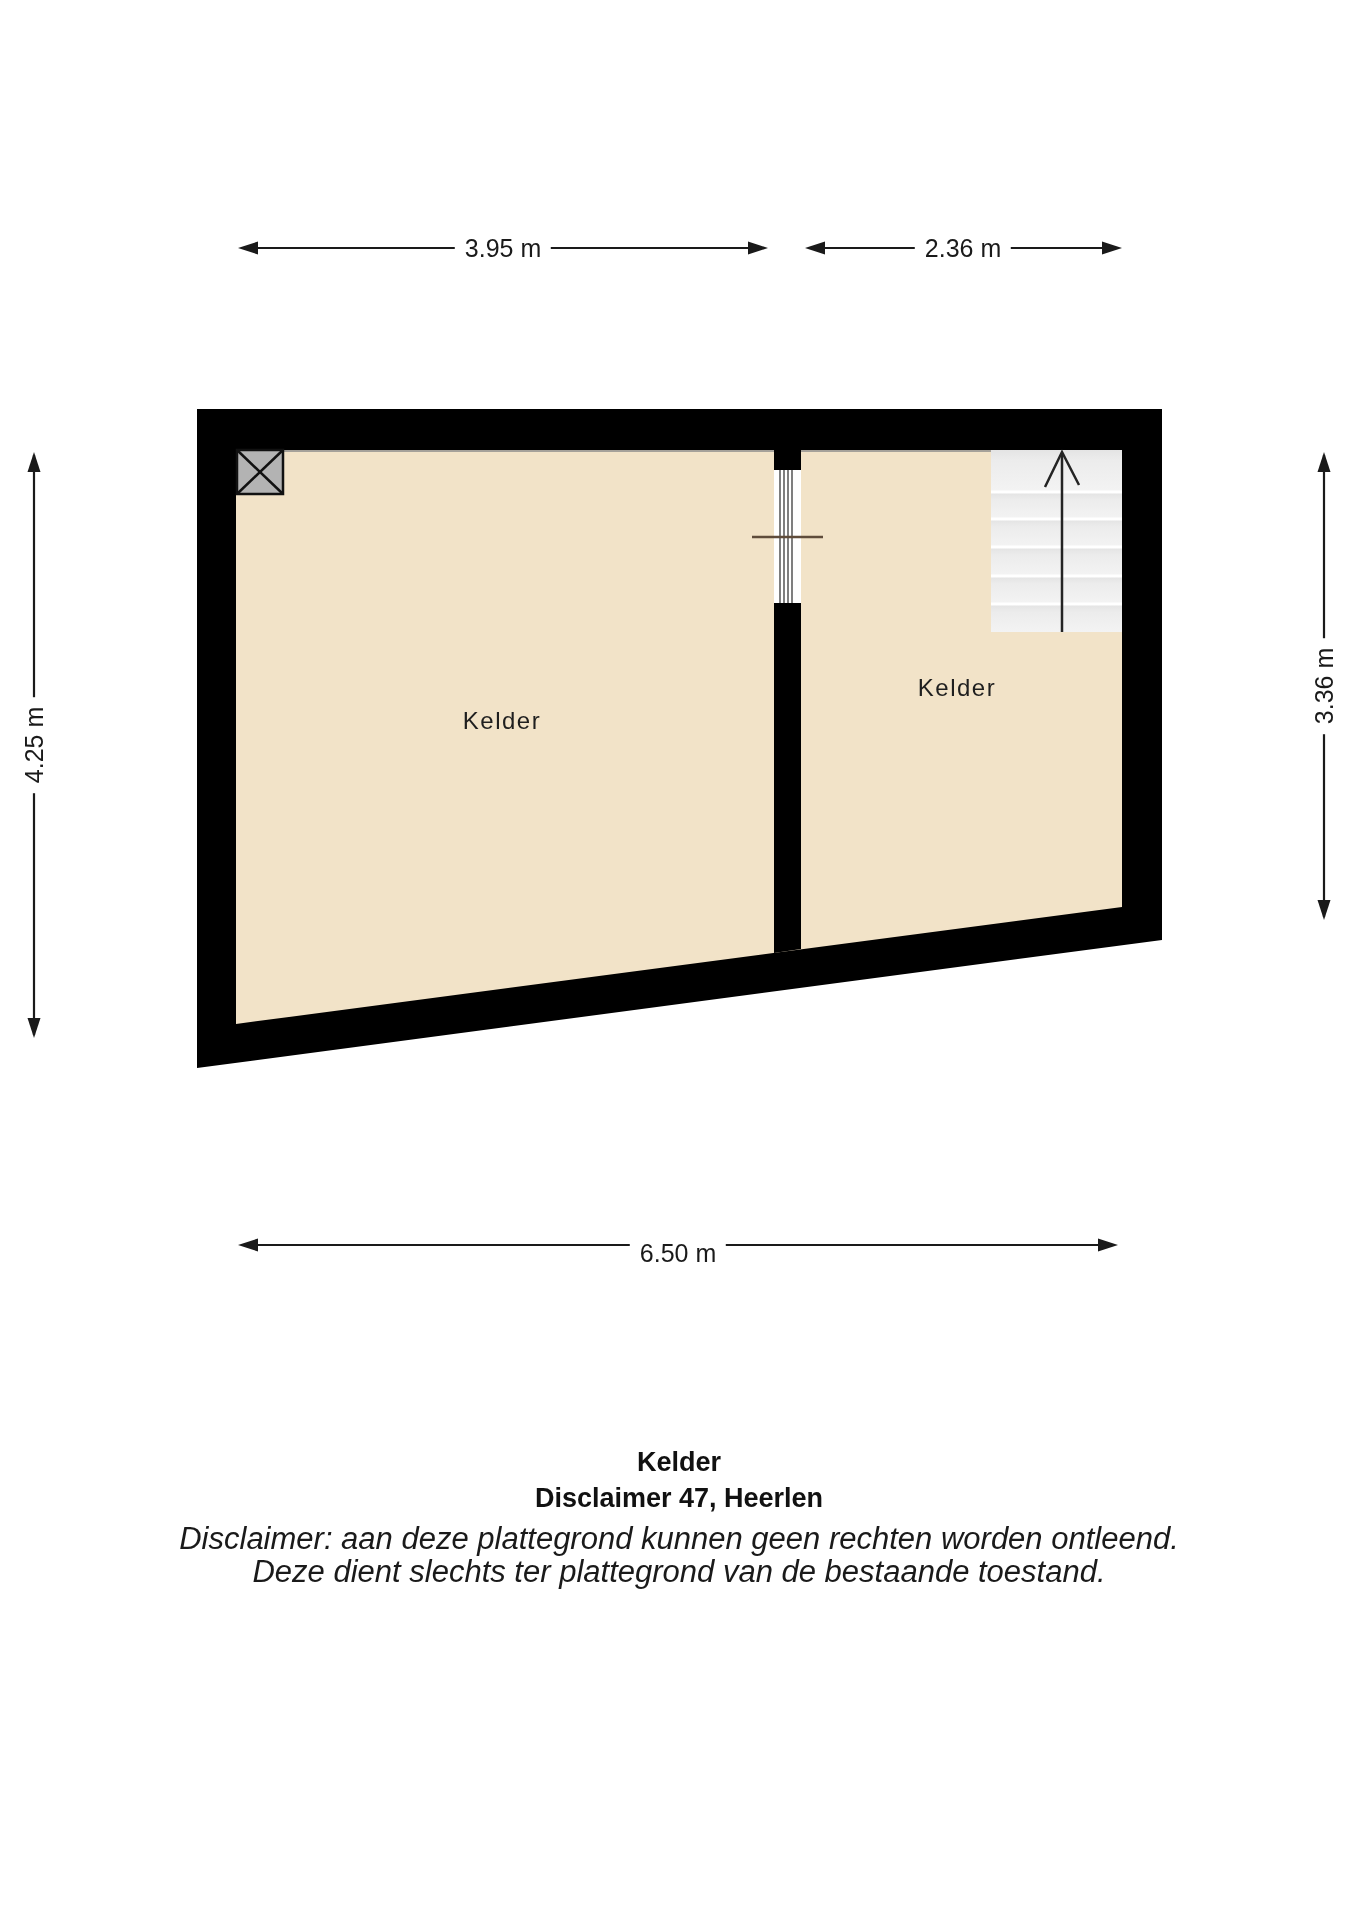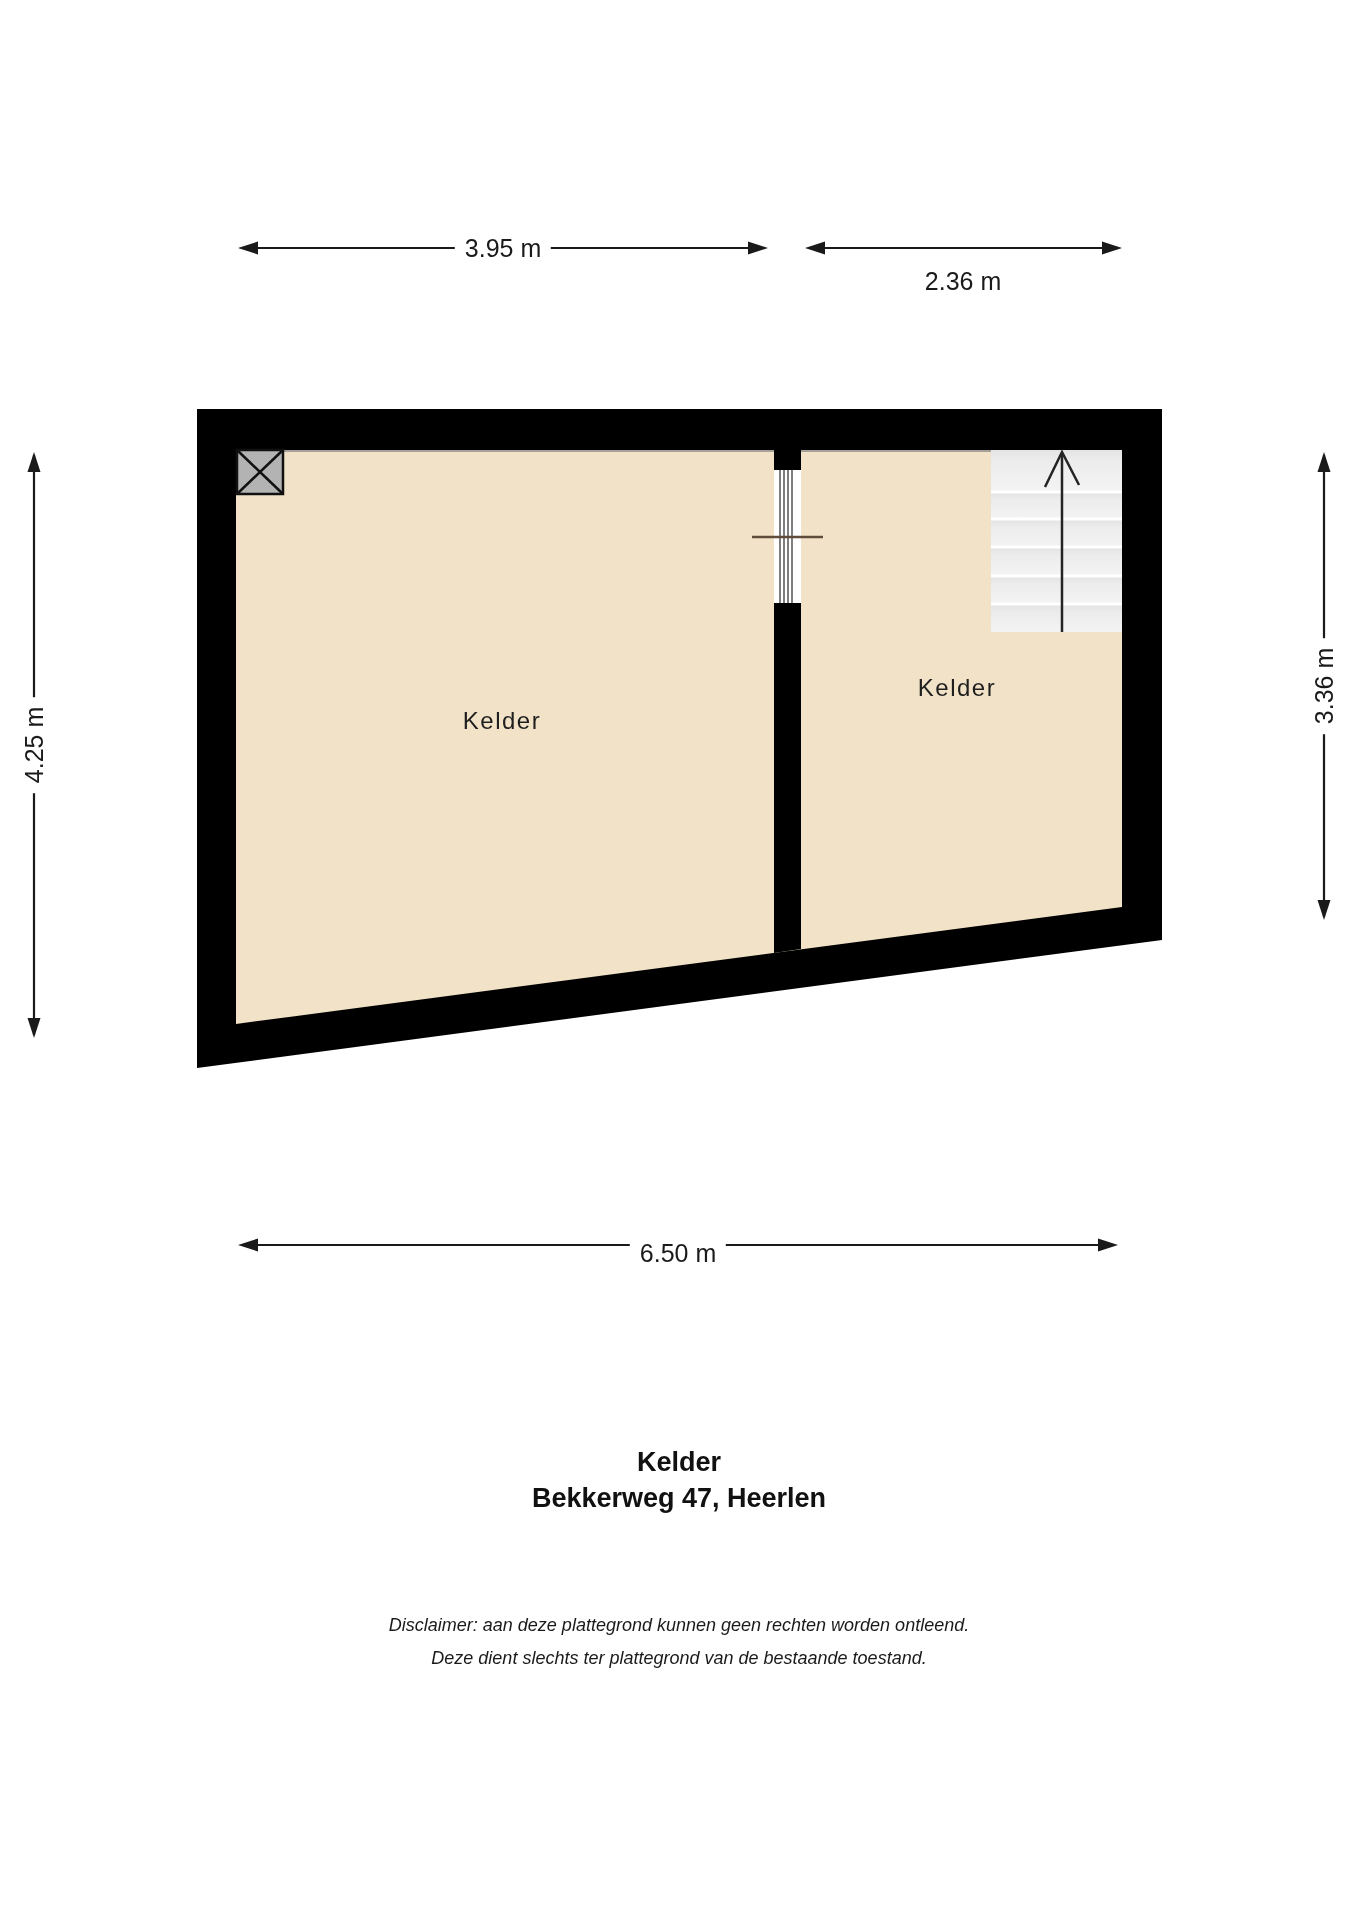--- a/index.html
+++ b/index.html
@@ -42,26 +42,26 @@
     left: 0;
     width: 100%;
     text-align: center;
     font-weight: bold;
     font-size: 27px;
     line-height: 36px;
     color: #111111;
   }
   .disclaimer-block {
     position: absolute;
-    top: 1609px;
+    top: 1522px;
     left: 0;
     width: 100%;
     text-align: center;
     font-style: italic;
-    font-size: 18px;
+    font-size: 31px;
     line-height: 33px;
     color: #1a1a1a;
   }
 </style>
 </head>
 <body>
 
 <div class="page">
 
   <svg class="plan-svg" width="1358" height="1920" viewBox="0 0 1358 1920">
@@ -139,31 +139,31 @@
 
       <g>
         <line x1="1324" y1="455" x2="1324" y2="917"></line>
         <polygon points="1324,452 1317.5,472 1330.5,472" stroke="none"></polygon>
         <polygon points="1324,920 1317.5,900 1330.5,900" stroke="none"></polygon>
       </g>
     </g>
   </svg>
 
   <div class="dim-label" style="left:503px; top:248px;">3.95 m</div>
-  <div class="dim-label" style="left:963px; top:248px;margin-top:33px;">2.36 m</div>
+  <div class="dim-label" style="left:963px; top:248px;">2.36 m</div>
   <div class="dim-label" style="left:678px; top:1245px;margin-top:8px;">6.50 m</div>
   <div class="dim-label vertical" style="left:34px; top:745px;">4.25 m</div>
   <div class="dim-label vertical" style="left:1324px; top:686px;">3.36 m</div>
 
   <div class="room-label" style="left:502px; top:721px;">Kelder</div>
   <div class="room-label" style="left:957px; top:688px;">Kelder</div>
 
   <div class="title-block">
     <div>Kelder</div>
-    <div>Bekkerweg 47, Heerlen</div>
+    <div>Disclaimer 47, Heerlen</div>
   </div>
 
   <div class="disclaimer-block">
     <div>Disclaimer: aan deze plattegrond kunnen geen rechten worden ontleend.</div>
     <div>Deze dient slechts ter plattegrond van de bestaande toestand.</div>
   </div>
 
 </div>
 
 </body></html>

